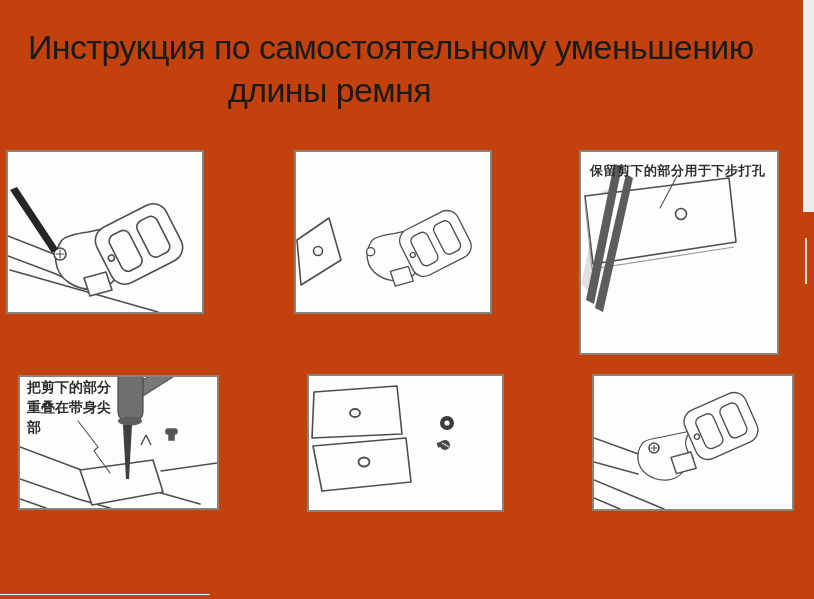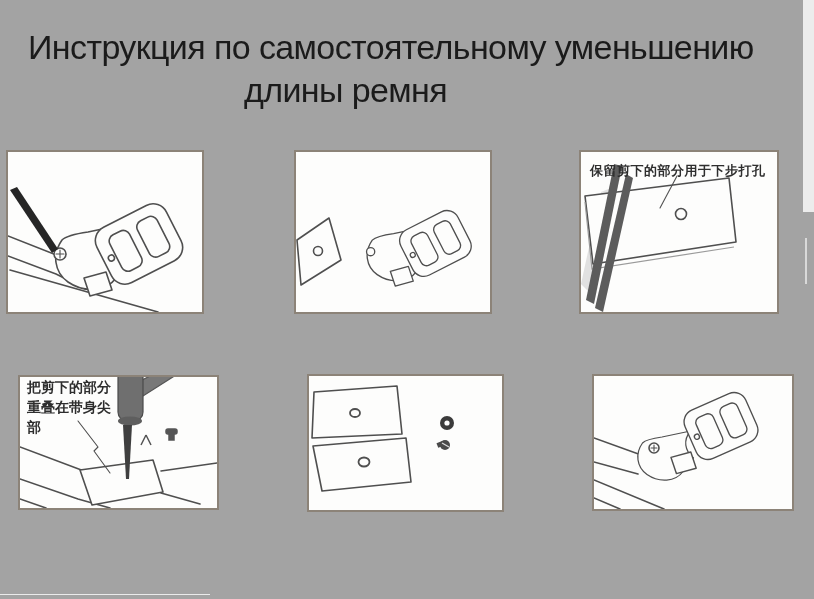--- a/index.html
+++ b/index.html
@@ -1,30 +1,30 @@
 <!DOCTYPE html>
 <html><head>
 <meta charset="utf-8">
 <style>
   html,body{margin:0;padding:0;background:#ffffff;}
-  #stage{position:relative;width:814px;height:599px;background:#a3a3a3;overflow:hidden;
+  #stage{position:relative;width:814px;height:599px;background:#c2410c;overflow:hidden;
          font-family:"Liberation Sans",sans-serif;}
 
   
   .title-line{position:absolute;white-space:nowrap;color:#1b1b1b;
               font-size:34px;letter-spacing:-0.6px;font-weight:400;}
   #title1{left:28px;top:28px;}
-  #title2{left:244px;top:71px;}
+  #title2{left:228px;top:71px;}
 
   
   .panel{position:absolute;border:2px solid #8c8378;background:#fdfdfc;
          box-sizing:border-box;overflow:hidden;}
   #p1{left:6px;  top:150px;width:198px;height:164px;}
   #p2{left:294px;top:150px;width:198px;height:164px;}
-  #p3{left:579px;top:150px;width:200px;height:164px;}
+  #p3{left:579px;top:150px;width:200px;height:205px;}
   #p4{left:18px; top:375px;width:201px;height:135px;}
   #p5{left:307px;top:374px;width:197px;height:138px;}
   #p6{left:592px;top:374px;width:202px;height:137px;}
   .panel svg{position:absolute;left:0;top:0;display:block;}
 
   
   .ln{stroke:#4f4f4f;stroke-width:1.6;fill:none;stroke-linecap:round;stroke-linejoin:round;}
   .wf{fill:#fdfdfc;}
   .thin{stroke-width:1.1;}
 

